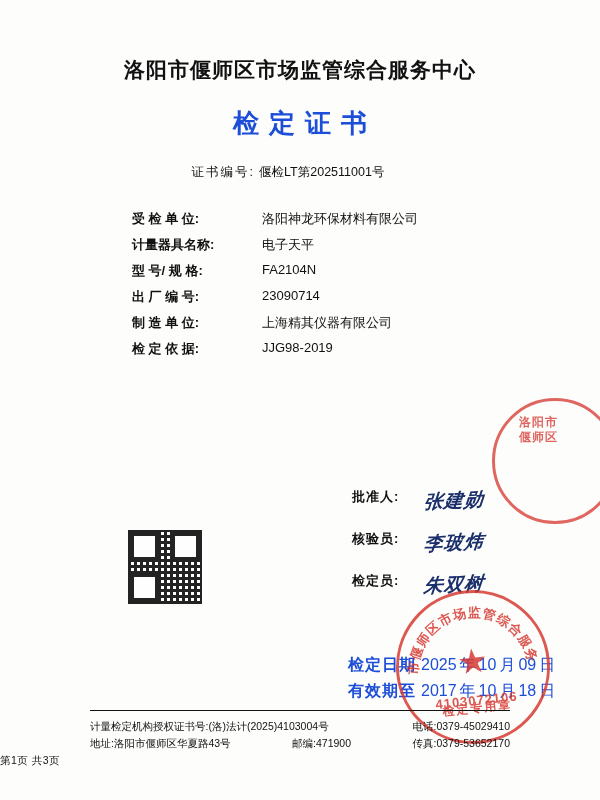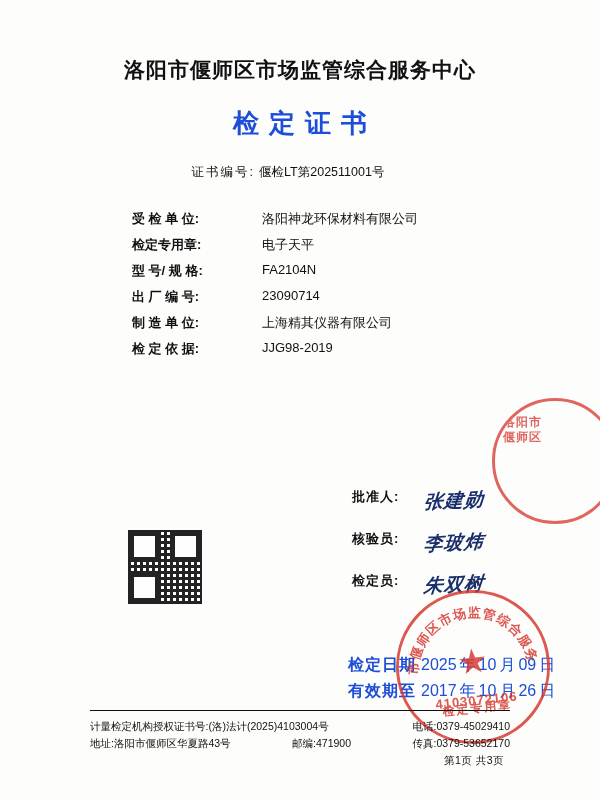--- a/index.html
+++ b/index.html
@@ -196,21 +196,21 @@
     display: flex;
     justify-content: space-between;
   }
   .footer-left { white-space: nowrap; }
   .footer-right { white-space: nowrap; }
   .page-num {
     position: absolute;
     left: 0;
     top: 754px;
     width: 504px;
-    text-align: right;
+    text-align: left;
     font-size: 10.5px;
     color: #111;
     letter-spacing: 0.5px;
   }
 
   
   .seal-main {
     position: absolute;
     left: 396px;
     top: 590px;
@@ -260,21 +260,21 @@
     top: 398px;
     width: 120px;
     height: 120px;
     border: 3px solid #d5342c;
     border-radius: 50%;
     opacity: 0.75;
     overflow: hidden;
   }
   .seal-edge .ev {
     position: absolute;
-    left: 8px;
+    left: 24px;
     top: 14px;
     width: 46px;
     font-size: 12px;
     font-weight: bold;
     color: #d5342c;
     line-height: 15px;
     letter-spacing: 1px;
   }
 </style>
 </head>
@@ -288,21 +288,21 @@
   <div class="cert-no">
     <span class="label">证书编号:</span><span class="value">偃检LT第202511001号</span>
   </div>
 
   <div class="fields">
     <div class="field-row">
       <div class="field-label">受 检 单 位:</div>
       <div class="field-value">洛阳神龙环保材料有限公司</div>
     </div>
     <div class="field-row">
-      <div class="field-label">检定专用章:</div>
+      <div class="field-label">计量器具名称:</div>
       <div class="field-value">电子天平</div>
     </div>
     <div class="field-row">
       <div class="field-label">型 号/ 规 格:</div>
       <div class="field-value">FA2104N</div>
     </div>
     <div class="field-row">
       <div class="field-label">出 厂 编 号:</div>
       <div class="field-value">23090714</div>
     </div>
@@ -338,21 +338,21 @@
   <div class="date-block">
     <div class="date-row">
       <span class="date-label">检定日期</span>
       <span class="date-val">
         <span class="num">2025</span><span>年</span><span class="num">10</span><span>月</span><span class="num">09</span><span>日</span>
       </span>
     </div>
     <div class="date-row">
       <span class="date-label">有效期至</span>
       <span class="date-val">
-        <span class="num">2017</span><span>年</span><span class="num">10</span><span>月</span><span class="num">26</span><span>日</span>
+        <span class="num">2017</span><span>年</span><span class="num">10</span><span>月</span><span class="num">18</span><span>日</span>
       </span>
     </div>
   </div>
 
   <div class="seal-edge">
     <div class="ev">洛阳市偃师区</div>
   </div>
 
   <div class="seal-main">
     <svg class="seal-arc" viewBox="0 0 148 148">

